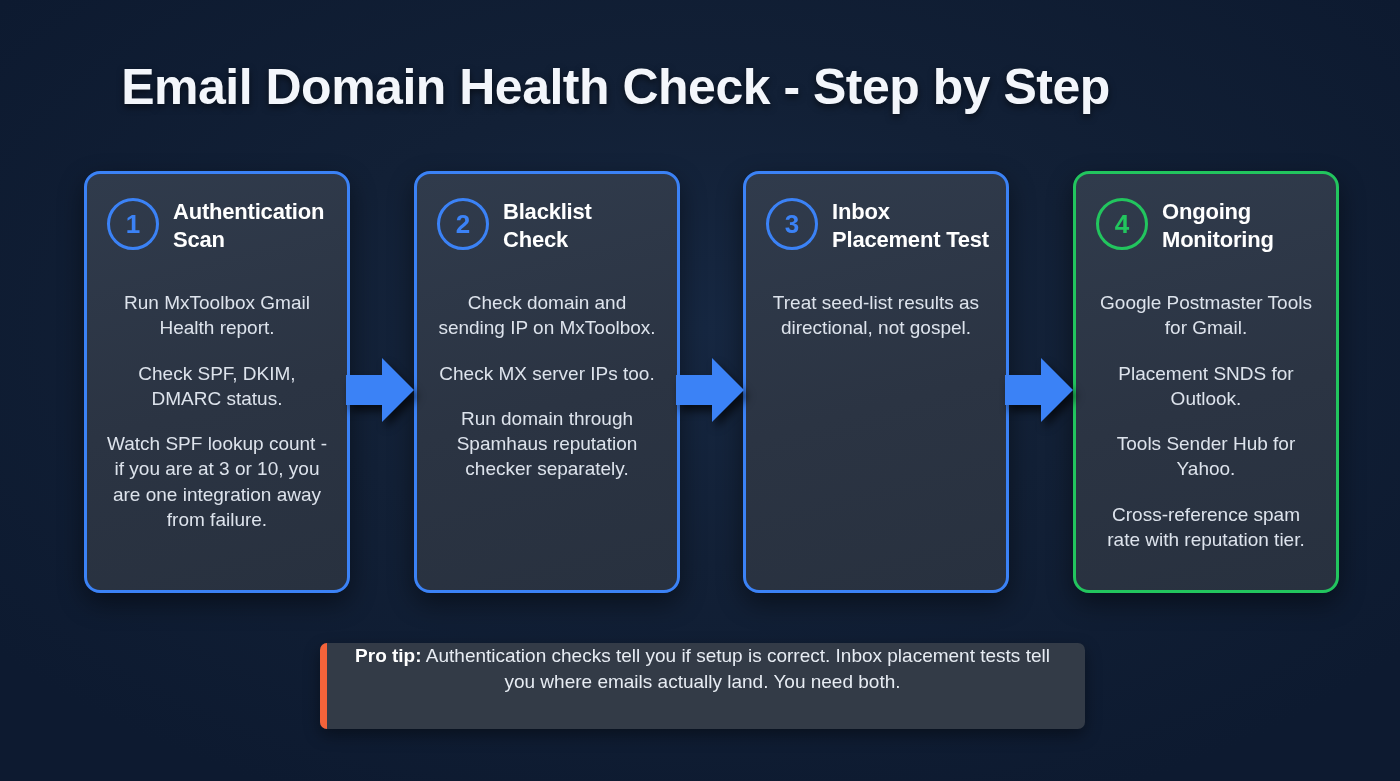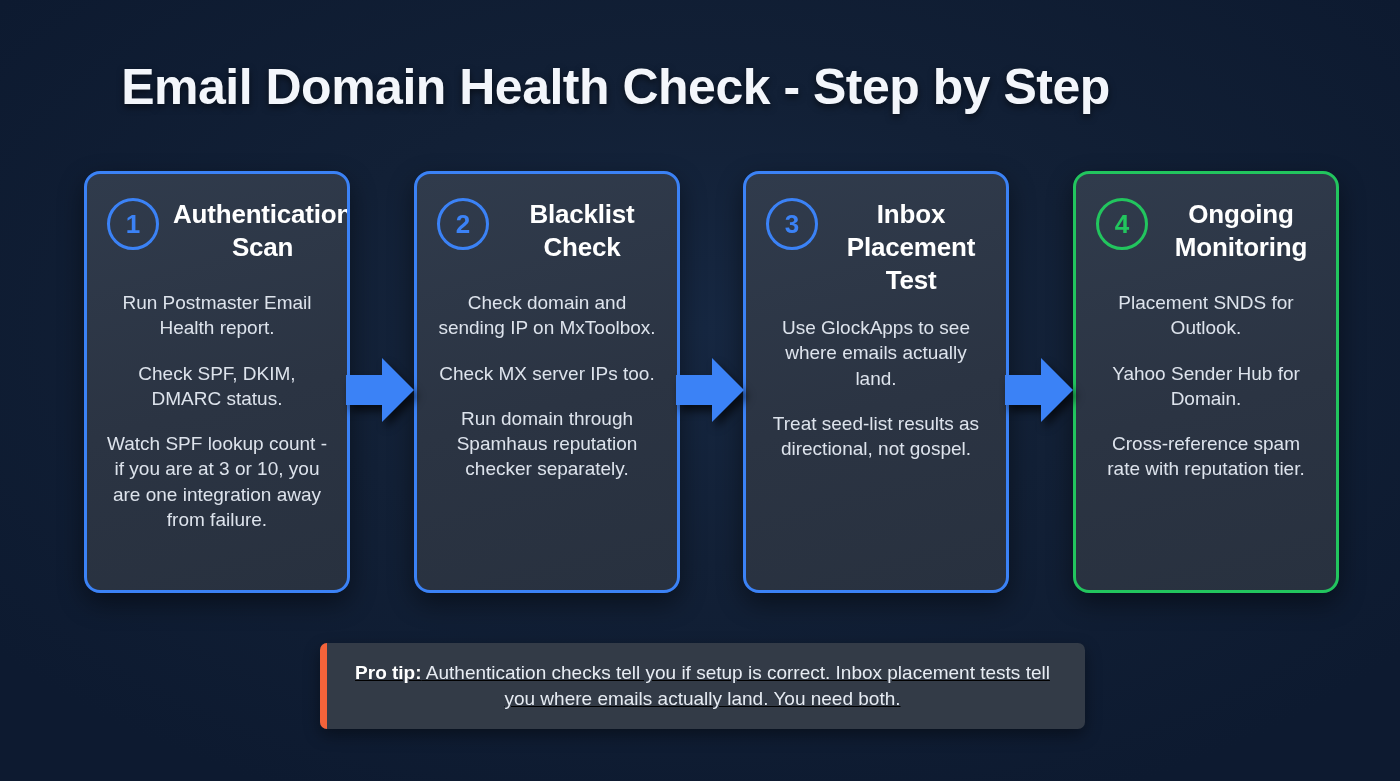--- a/index.html
+++ b/index.html
@@ -92,27 +92,26 @@
     font-weight: bold;
     line-height: 1;
     margin-top: 2px;
   }
   .step-card.c4 .num-circle {
     border-color: #22c55e;
     color: #22c55e;
   }
 
   .card-title {
-    font-size: 26px;
+    font-size: 22px;
     font-weight: bold;
     color: #ffffff;
     line-height: 1.27;
     letter-spacing: -0.2px;
     padding-top: 2px;
-    text-align: center;
   }
 
   
   .card-body {
     margin-top: 18px;
     text-align: center;
     padding: 0 4px;
   }
 
   .bullet {
@@ -140,23 +139,21 @@
   .pro-tip {
     position: absolute;
     left: 320px;
     top: 643px;
     width: 765px;
     height: 86px;
     background: #333b47;
     border-radius: 7px;
     box-shadow: 0 6px 16px rgba(0,0,0,0.40);
     display: flex;
-    align-items: center;
-    overflow: hidden;
-    text-decoration: underline;
+    overflow: hidden;
   }
   .pro-tip-bar {
     position: absolute;
     left: 0; top: 0;
     width: 7px;
     height: 100%;
     background: #f4633a;
     border-radius: 4px 0 0 4px;
   }
   .pro-tip-text {
@@ -180,21 +177,21 @@
   <h1 class="page-title">Email Domain Health Check - Step by Step</h1>
 
   <div class="cards-row">
 
     <div class="step-card c1">
       <div class="card-head">
         <div class="num-circle">1</div>
         <div class="card-title">Authentication Scan</div>
       </div>
       <div class="card-body">
-        <p class="bullet">Run Postmaster Email Health report.</p>
+        <p class="bullet">Run MxToolbox Gmail Health report.</p>
         <p class="bullet">Check SPF, DKIM, DMARC status.</p>
         <p class="bullet">Watch SPF lookup count - if you are at 3 or 10, you are one integration away from failure.</p>
       </div>
     </div>
 
     <div class="step-card c2">
       <div class="card-head">
         <div class="num-circle">2</div>
         <div class="card-title">Blacklist Check</div>
       </div>
@@ -204,33 +201,33 @@
         <p class="bullet">Run domain through Spamhaus reputation checker separately.</p>
       </div>
     </div>
 
     <div class="step-card c3">
       <div class="card-head">
         <div class="num-circle">3</div>
         <div class="card-title">Inbox Placement Test</div>
       </div>
       <div class="card-body">
-        <p class="bullet">Use GlockApps to see where emails actually land.</p>
         <p class="bullet">Treat seed-list results as directional, not gospel.</p>
       </div>
     </div>
 
     <div class="step-card c4">
       <div class="card-head">
         <div class="num-circle">4</div>
         <div class="card-title">Ongoing Monitoring</div>
       </div>
       <div class="card-body">
+        <p class="bullet">Google Postmaster Tools for Gmail.</p>
         <p class="bullet">Placement SNDS for Outlook.</p>
-        <p class="bullet">Yahoo Sender Hub for Domain.</p>
+        <p class="bullet">Tools Sender Hub for Yahoo.</p>
         <p class="bullet">Cross-reference spam rate with reputation tier.</p>
       </div>
     </div>
 
   </div>
 
   <div class="arrow a1">
     <svg viewBox="0 0 68 70" xmlns="http://www.w3.org/2000/svg">
       <polygon points="0,20 36,20 36,3 68,35 36,67 36,50 0,50" fill="#3b82f6"></polygon>
     </svg>

